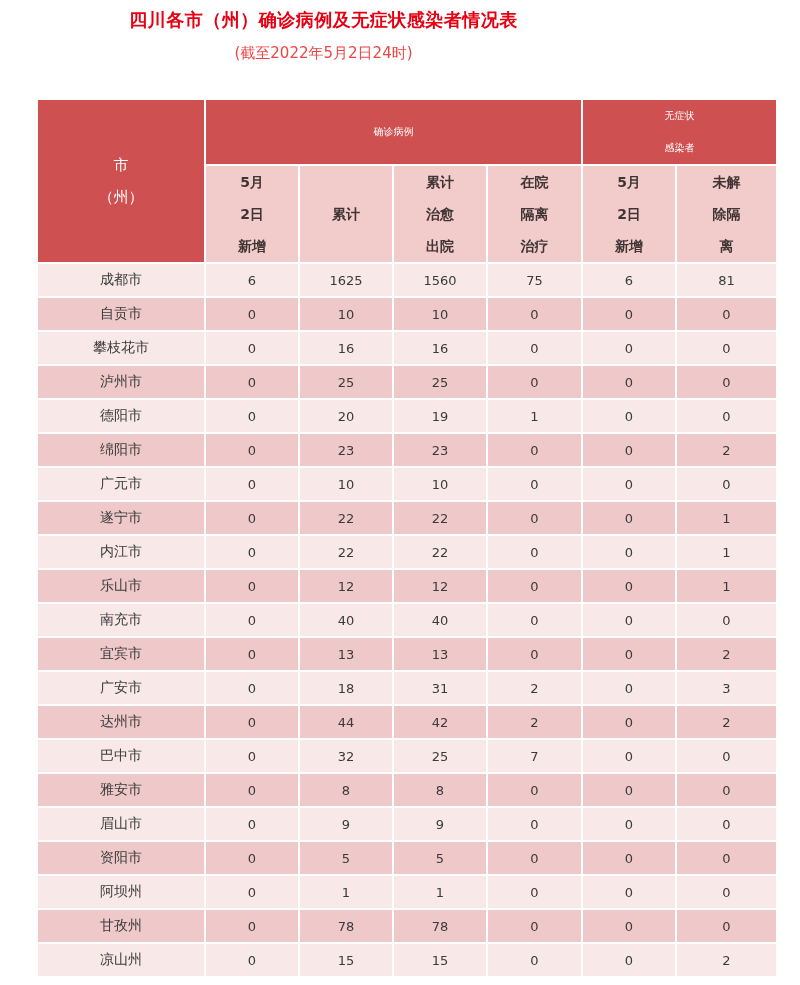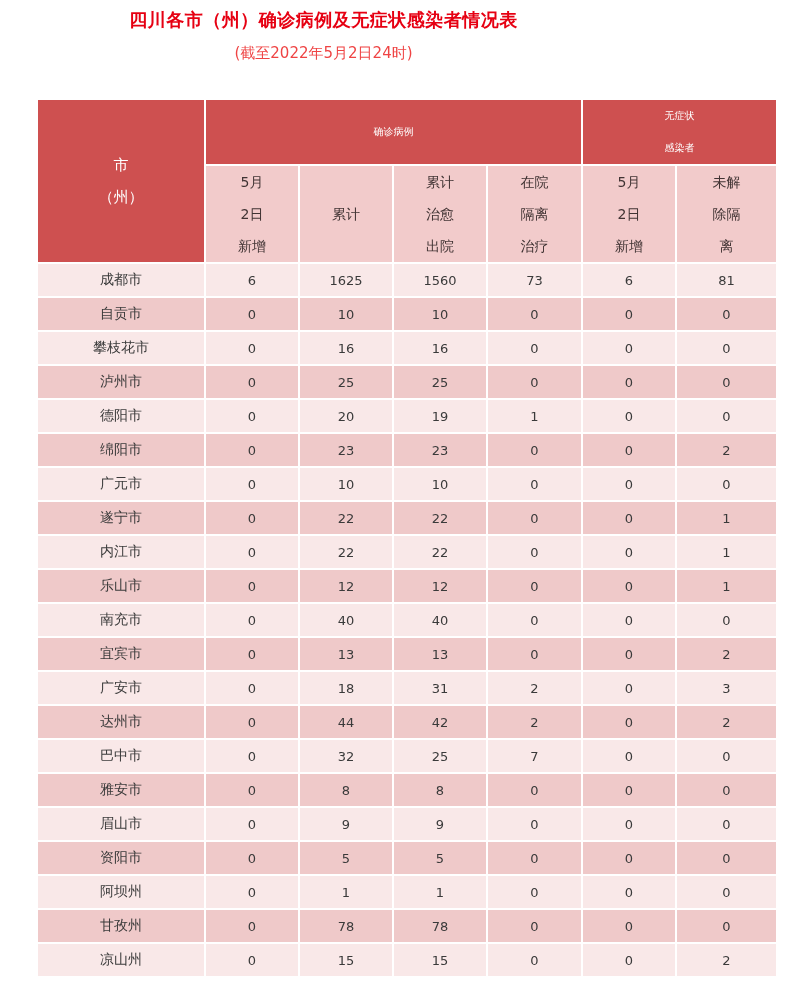--- a/index.html
+++ b/index.html
@@ -58,21 +58,21 @@
     color: #ffffff;
     font-weight: normal;
     font-size: 10px;
     height: 64px;
     white-space: pre-line;
     line-height: 32px;
   }
   tr.subhead th {
     background: #f2cbcb;
     color: #413434;
-    font-weight: normal;
+    font-weight: bold;
     font-size: 14px;
     height: 96px;
     white-space: pre-line;
     line-height: 32px;
   }
   tbody td {
     height: 32px;
     font-size: 13px;
     color: #3a3a3a;
   }
@@ -126,21 +126,21 @@
 除隔
 离</th>
       </tr>
     </thead>
     <tbody id="table-body">
         <tr>
           <td class="city">成都市</td>
           <td>6</td>
           <td>1625</td>
           <td>1560</td>
-          <td>73</td>
+          <td>75</td>
           <td>6</td>
           <td>81</td>
         </tr>
         <tr>
           <td class="city">自贡市</td>
           <td>0</td>
           <td>10</td>
           <td>10</td>
           <td>0</td>
           <td>0</td>

